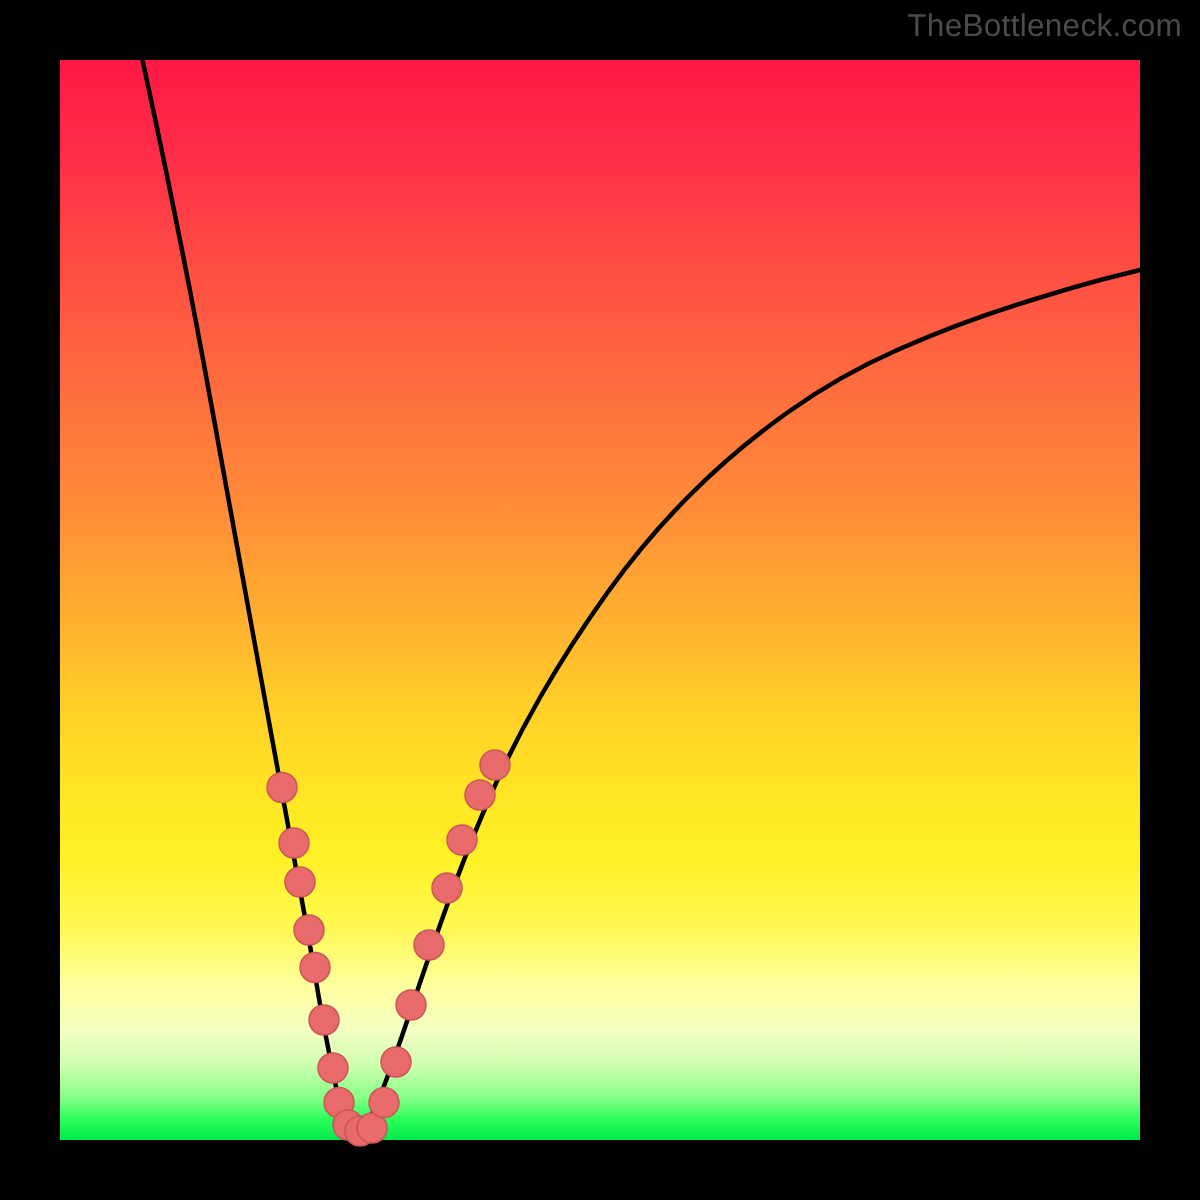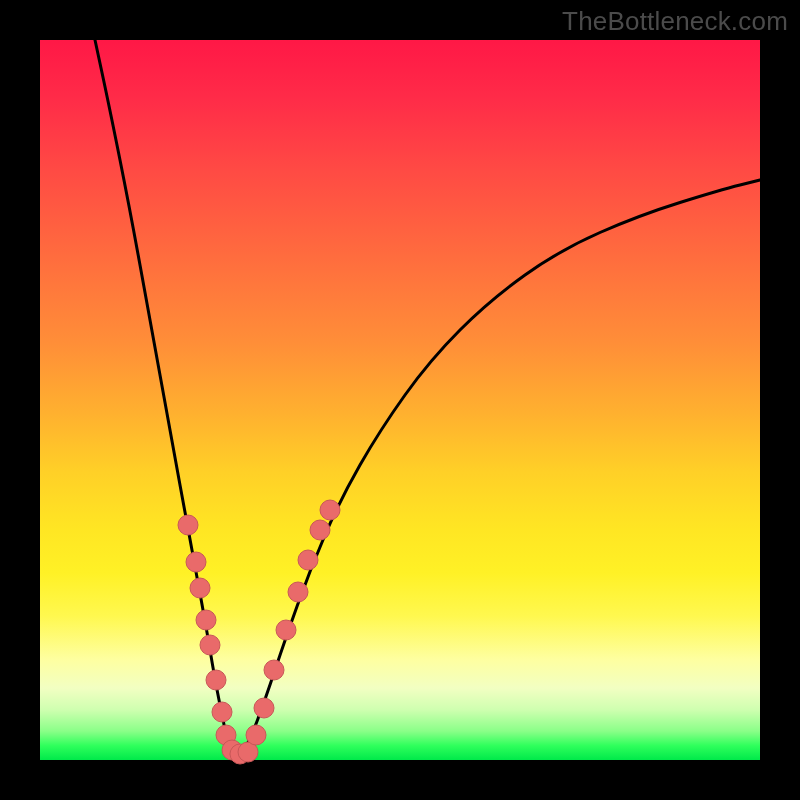--- a/index.html
+++ b/index.html
@@ -42,21 +42,21 @@
       #8aff88 96%,
       #2fff5c 98%,
       #00e94a 100%
     );
   }
   .watermark {
     position: absolute;
     top: 6px;
     right: 12px;
     color: #4b4b4b;
-    font-size: 26px;
+    font-size: 21px;
     font-weight: 400;
     letter-spacing: 0.2px;
     user-select: none;
   }
   svg.curves {
     position: absolute;
     left: 0;
     top: 0;
     width: 720px;
     height: 720px;

